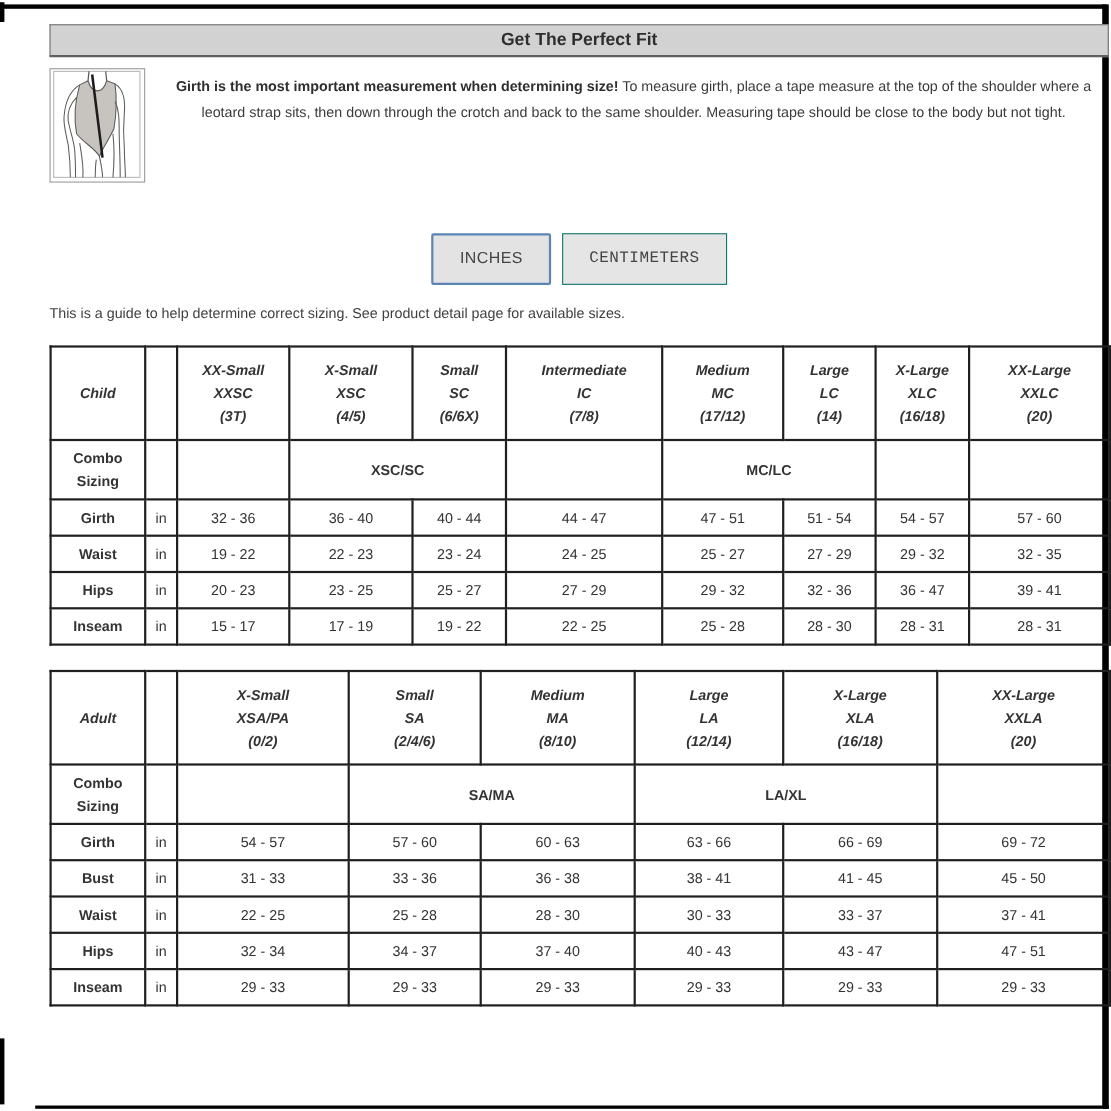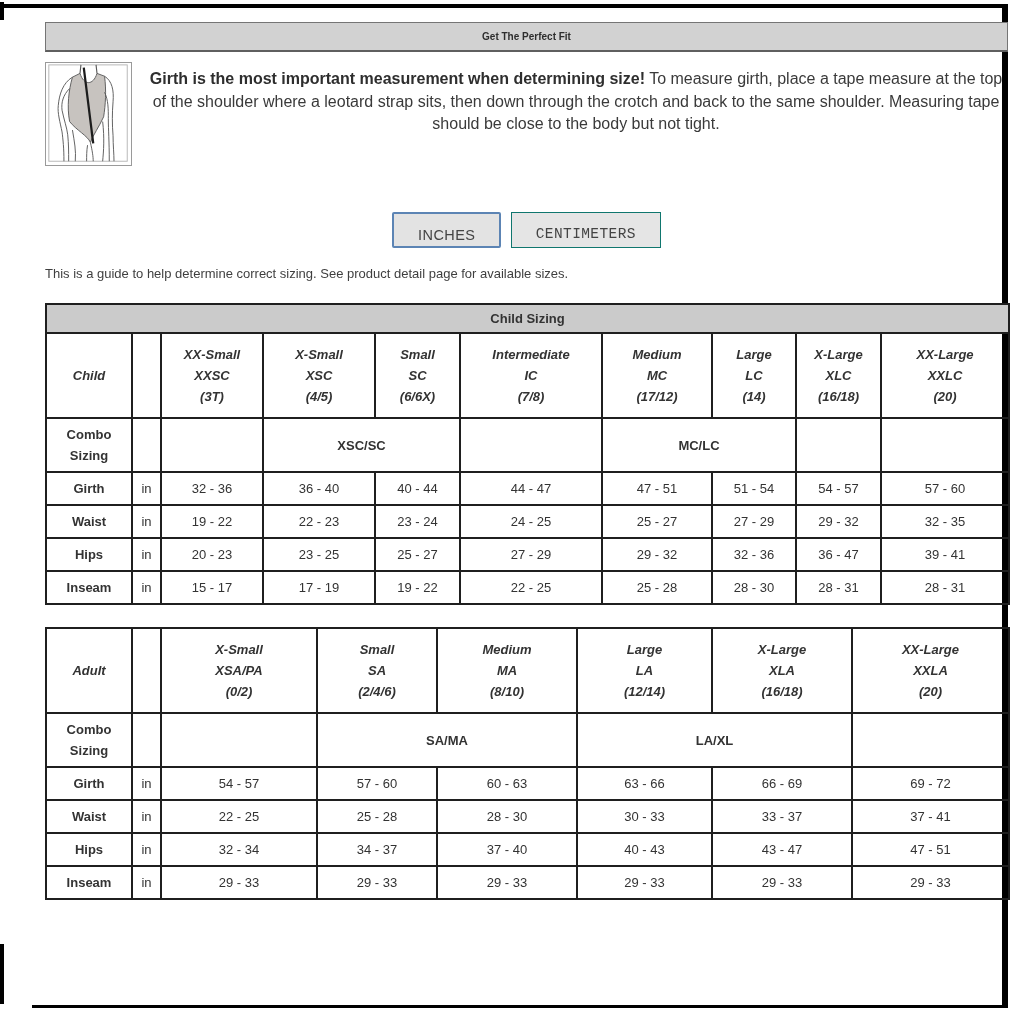--- a/index.html
+++ b/index.html
@@ -14,33 +14,33 @@
   .frame-right  { position:absolute; top:4px;  right:2px; width:6px;  height:1004px; background:#000; }
   .frame-bottom { position:absolute; bottom:2px; left:32px; right:2px; height:3px; background:#000; }
   .frame-left-top    { position:absolute; top:2px; left:0;  width:4px; height:18px; background:#000; }
   .frame-left-bottom { position:absolute; top:944px; left:0; width:4px; height:60px; background:#000; }
 
   .content { position:absolute; left:45px; top:22px; width:963px; }
 
   .fit-header {
     height:30px; line-height:28px; text-align:center;
     background:#d2d2d2; border:1px solid #757575; border-bottom:2px solid #5f5f5f;
-    font-weight:bold; font-size:10px; color:#2e2e2e;
+    font-weight:bold; font-size:16px; color:#2e2e2e;
   }
 
   .intro-row { margin-top:10px; display:flex; align-items:flex-start; }
   .diagram-box { width:87px; height:104px; border:1px solid #9a9a9a; background:#fff; flex:none; }
   .intro-text { flex:1; padding:6px 0 0 12px; text-align:center; }
-  .intro-para { font-size:16px; line-height:22.5px; margin:0; }
+  .intro-para { font-size:13px; line-height:22.5px; margin:0; }
   .demo-line  { font-size:13.5px; line-height:20px; margin:30px 0 0 0; }
   b { color:#2e2e2e; }
 
   .unit-toggle { margin-top:46px; text-align:center; }
   .btn {
-    display:inline-block; vertical-align:middle; height:36px; line-height:43px;
+    display:inline-block; vertical-align:middle; height:47px; line-height:43px;
     padding:0 24px; font-size:14.5px; letter-spacing:0.4px; color:#444;
     cursor:pointer; font-family:"Liberation Sans", sans-serif;
   }
   .btn-selected { background:#e3e3e3; border:2px solid #5c84b4; border-radius:2px; }
   .btn-plain    { background:#e5e5e5; border:1px solid #0f766e; margin-left:5px;font-family:Liberation Mono, monospace; }
 
   .note { margin-top:18px; font-size:13px; color:#3f3f3f; }
 
   table.sizing { border-collapse:collapse; table-layout:fixed; width:963px; margin-top:22px; }
   table.sizing td { border:2px solid #1f1f1f; text-align:center; vertical-align:middle;
@@ -104,23 +104,20 @@
         <col style="width:102px">
         <col style="width:112px">
       <col style="width:85px">
         <col style="width:142px">
         <col style="width:110px">
         <col style="width:84px">
       <col style="width:85px">
         <col style="width:128px">
     </colgroup>
     <tbody>
-        <tr>
-      <td class="title-cell" colspan="10">Child Sizing</td>
-    </tr>
     <tr class="head-row">
       <td class="lbl">Child</td>
       <td class="unit"></td>
       <td>
         <div>XX-Small</div>
         <div>XXSC</div>
         <div>(3T)</div>
       </td>
       <td>
         <div>X-Small</div>
@@ -277,20 +274,30 @@
       <td class="lbl">Girth</td>
       <td class="unit">in</td>
       <td class="val">54 - 57</td>
       <td class="val">57 - 60</td>
       <td class="val">60 - 63</td>
       <td class="val">63 - 66</td>
       <td class="val">66 - 69</td>
       <td class="val tl">69 - 72</td>
     </tr>
     <tr class="data-row">
+      <td class="lbl">Bust</td>
+      <td class="unit">in</td>
+      <td class="val">31 - 33</td>
+      <td class="val">33 - 36</td>
+      <td class="val">36 - 38</td>
+      <td class="val">38 - 41</td>
+      <td class="val">41 - 45</td>
+      <td class="val tl">45 - 50</td>
+    </tr>
+    <tr class="data-row">
       <td class="lbl">Waist</td>
       <td class="unit">in</td>
       <td class="val">22 - 25</td>
       <td class="val">25 - 28</td>
       <td class="val">28 - 30</td>
       <td class="val">30 - 33</td>
       <td class="val">33 - 37</td>
       <td class="val tl">37 - 41</td>
     </tr>
     <tr class="data-row">

